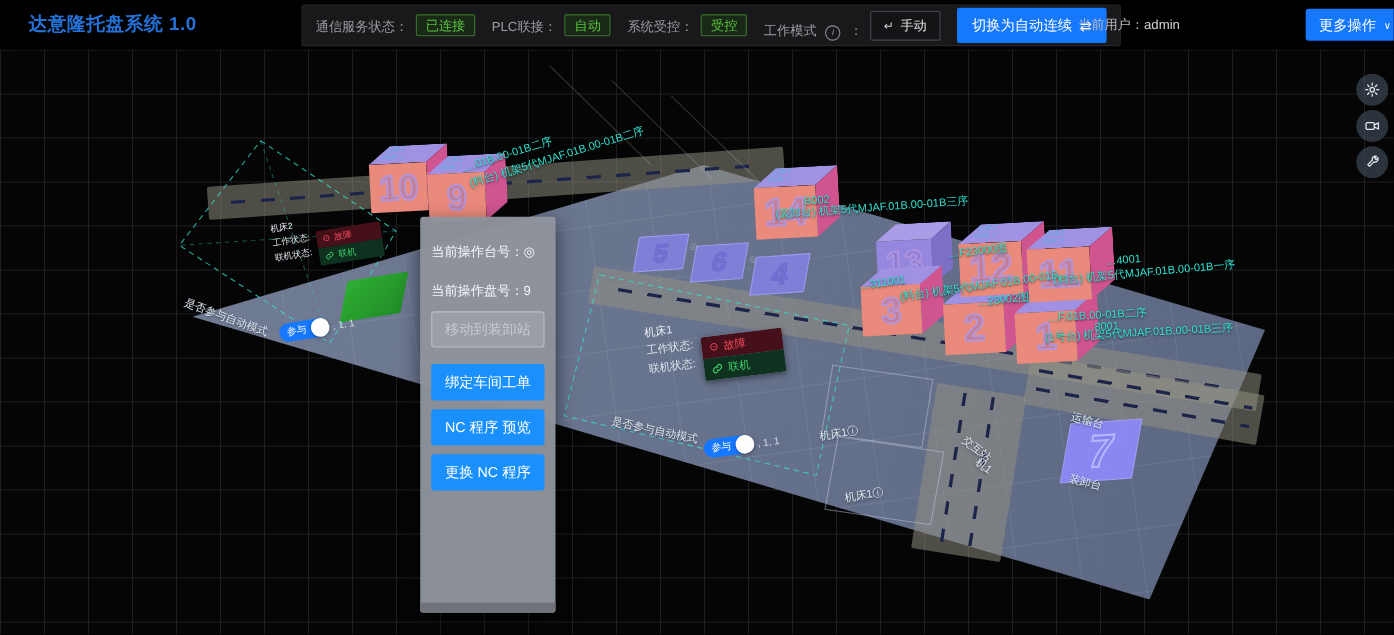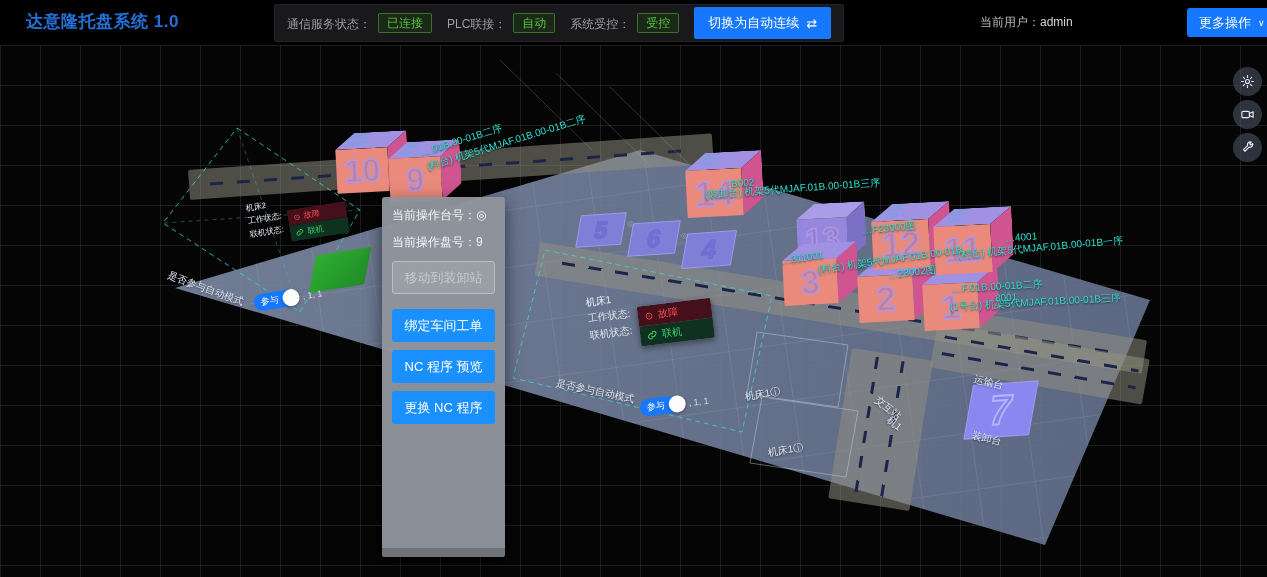--- a/index.html
+++ b/index.html
@@ -64,21 +64,21 @@
   .toggle{position:absolute;display:flex;align-items:center;gap:5px;transform-origin:left center;}
   .toggle .pill{position:relative;width:44px;height:17px;border-radius:9px;background:#1677ff;color:#fff;font-size:9px;
     display:flex;align-items:center;padding-left:7px;box-sizing:border-box;cursor:pointer;}
   .toggle .knob{position:absolute;right:-2px;top:0px;width:17px;height:17px;border-radius:50%;background:#fdfdfd;box-shadow:0 1px 3px rgba(0,0,0,.4);}
   .toggle .sfx{font-size:9px;color:rgba(235,240,250,.8);}
 
   
   .ctx-panel{position:absolute;left:382px;top:197px;width:123px;height:360px;background:rgba(142,147,155,.97);
     border-radius:3px;box-shadow:0 6px 18px rgba(0,0,0,.55);z-index:40;box-sizing:border-box;padding:6px 10px;}
   .ctx-panel::after{content:"";position:absolute;left:0;right:0;bottom:0;height:9px;background:#6f7379;border-radius:0 0 3px 3px;}
-  .ctx-line{font-size:12px;color:#f4f5f7;margin:4px 0 10px;white-space:nowrap;}
+  .ctx-line{font-size:12px;color:#f4f5f7;margin:18px 0 10px;white-space:nowrap;}
   .ctx-btn{display:block;width:103px;height:33px;margin:0 0 8px;border-radius:3px;border:none;background:#1a90ff;
     color:#fff;font-size:13px;cursor:pointer;font-family:inherit;white-space:nowrap;}
   .ctx-btn.disabled{background:#9a9ea5;border:1px solid #bbbec4;color:#c6c9cf;cursor:default;}
   .ctx-gap{height:7px;}
 
   
   .fab{position:absolute;left:1233px;width:29px;height:29px;border-radius:50%;background:rgba(72,82,98,.6);
     border:none;display:flex;align-items:center;justify-content:center;cursor:pointer;z-index:45;}
   .fab svg{width:15px;height:15px;stroke:#e8ecf2;fill:none;stroke-width:1.8;stroke-linecap:round;stroke-linejoin:round;}
 </style>
@@ -95,20 +95,29 @@
         <span>通信服务状态：</span>
         <span class="badge-green">已连接</span>
       </div>
       <div class="status-group">
         <span>PLC联接：</span>
         <span class="badge-green">自动</span>
       </div>
       <div class="status-group">
         <span>系统受控：</span>
         <span class="badge-green">受控</span>
+      </div>
+      <div class="status-group">
+        <span>工作模式</span>
+        <span class="info-i">i</span>
+        <span>：</span>
+        <button class="btn-manual">
+          <span class="ret">↵</span>
+          <span>手动</span>
+        </button>
       </div>
       <button class="btn-primary">
         <span>切换为自动连续</span>
         <span>⇄</span>
       </button>
     </div>
 
     <div class="user-info">
       <span class="lbl">当前用户：</span><span>admin</span>
     </div>

